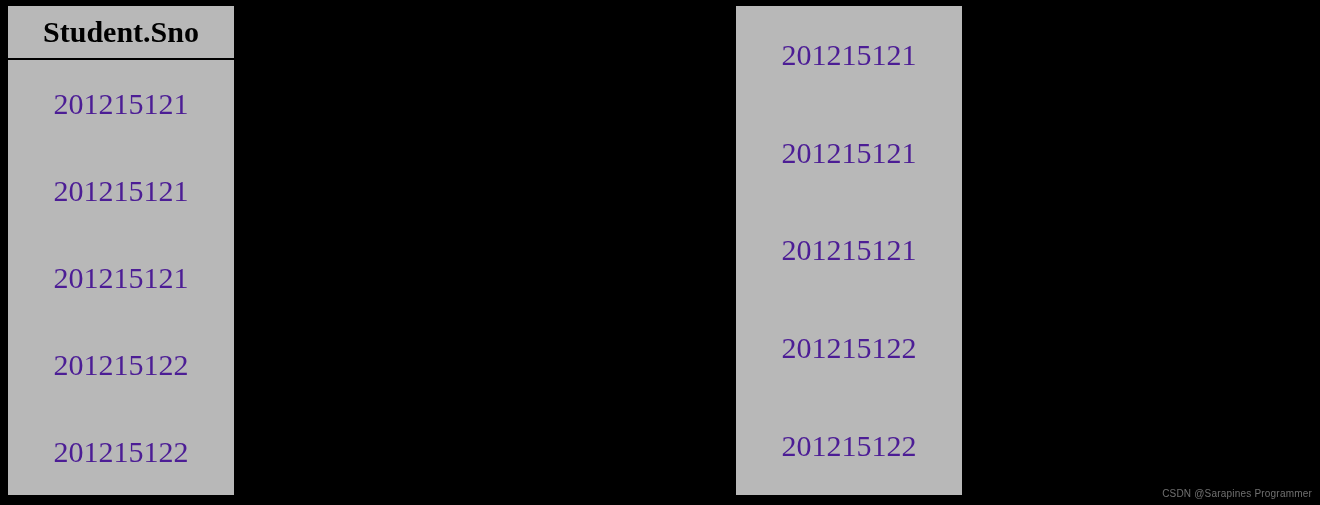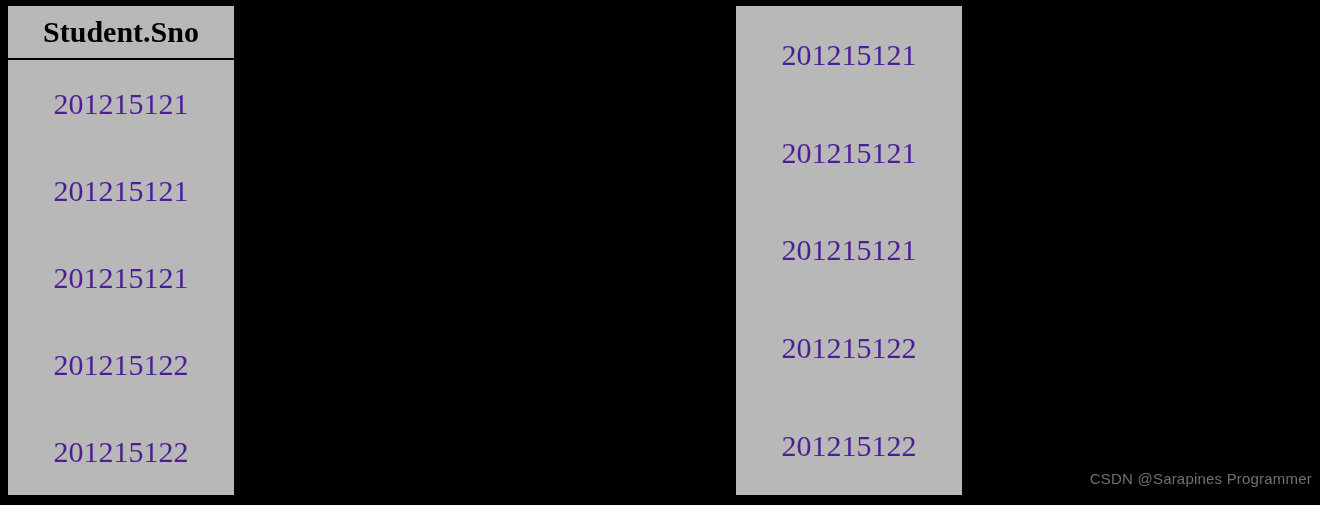--- a/index.html
+++ b/index.html
@@ -38,23 +38,23 @@
       display: flex;
       align-items: center;
       justify-content: center;
       font-weight: normal;
       font-size: 30px;
       color: #4c1d95;
     }
     .watermark {
       position: absolute;
       right: 8px;
-      bottom: 18px;
+      bottom: 6px;
       font-family: Arial, sans-serif;
-      font-size: 15px;
+      font-size: 10px;
       color: rgba(200,200,200,0.55);
       letter-spacing: 0.2px;
     }
   </style>
 </head>
 <body>
 
 <div class="table-box table-left">
   <div class="header-cell">Student.Sno</div>
   <div class="data-cell">201215121</div>

